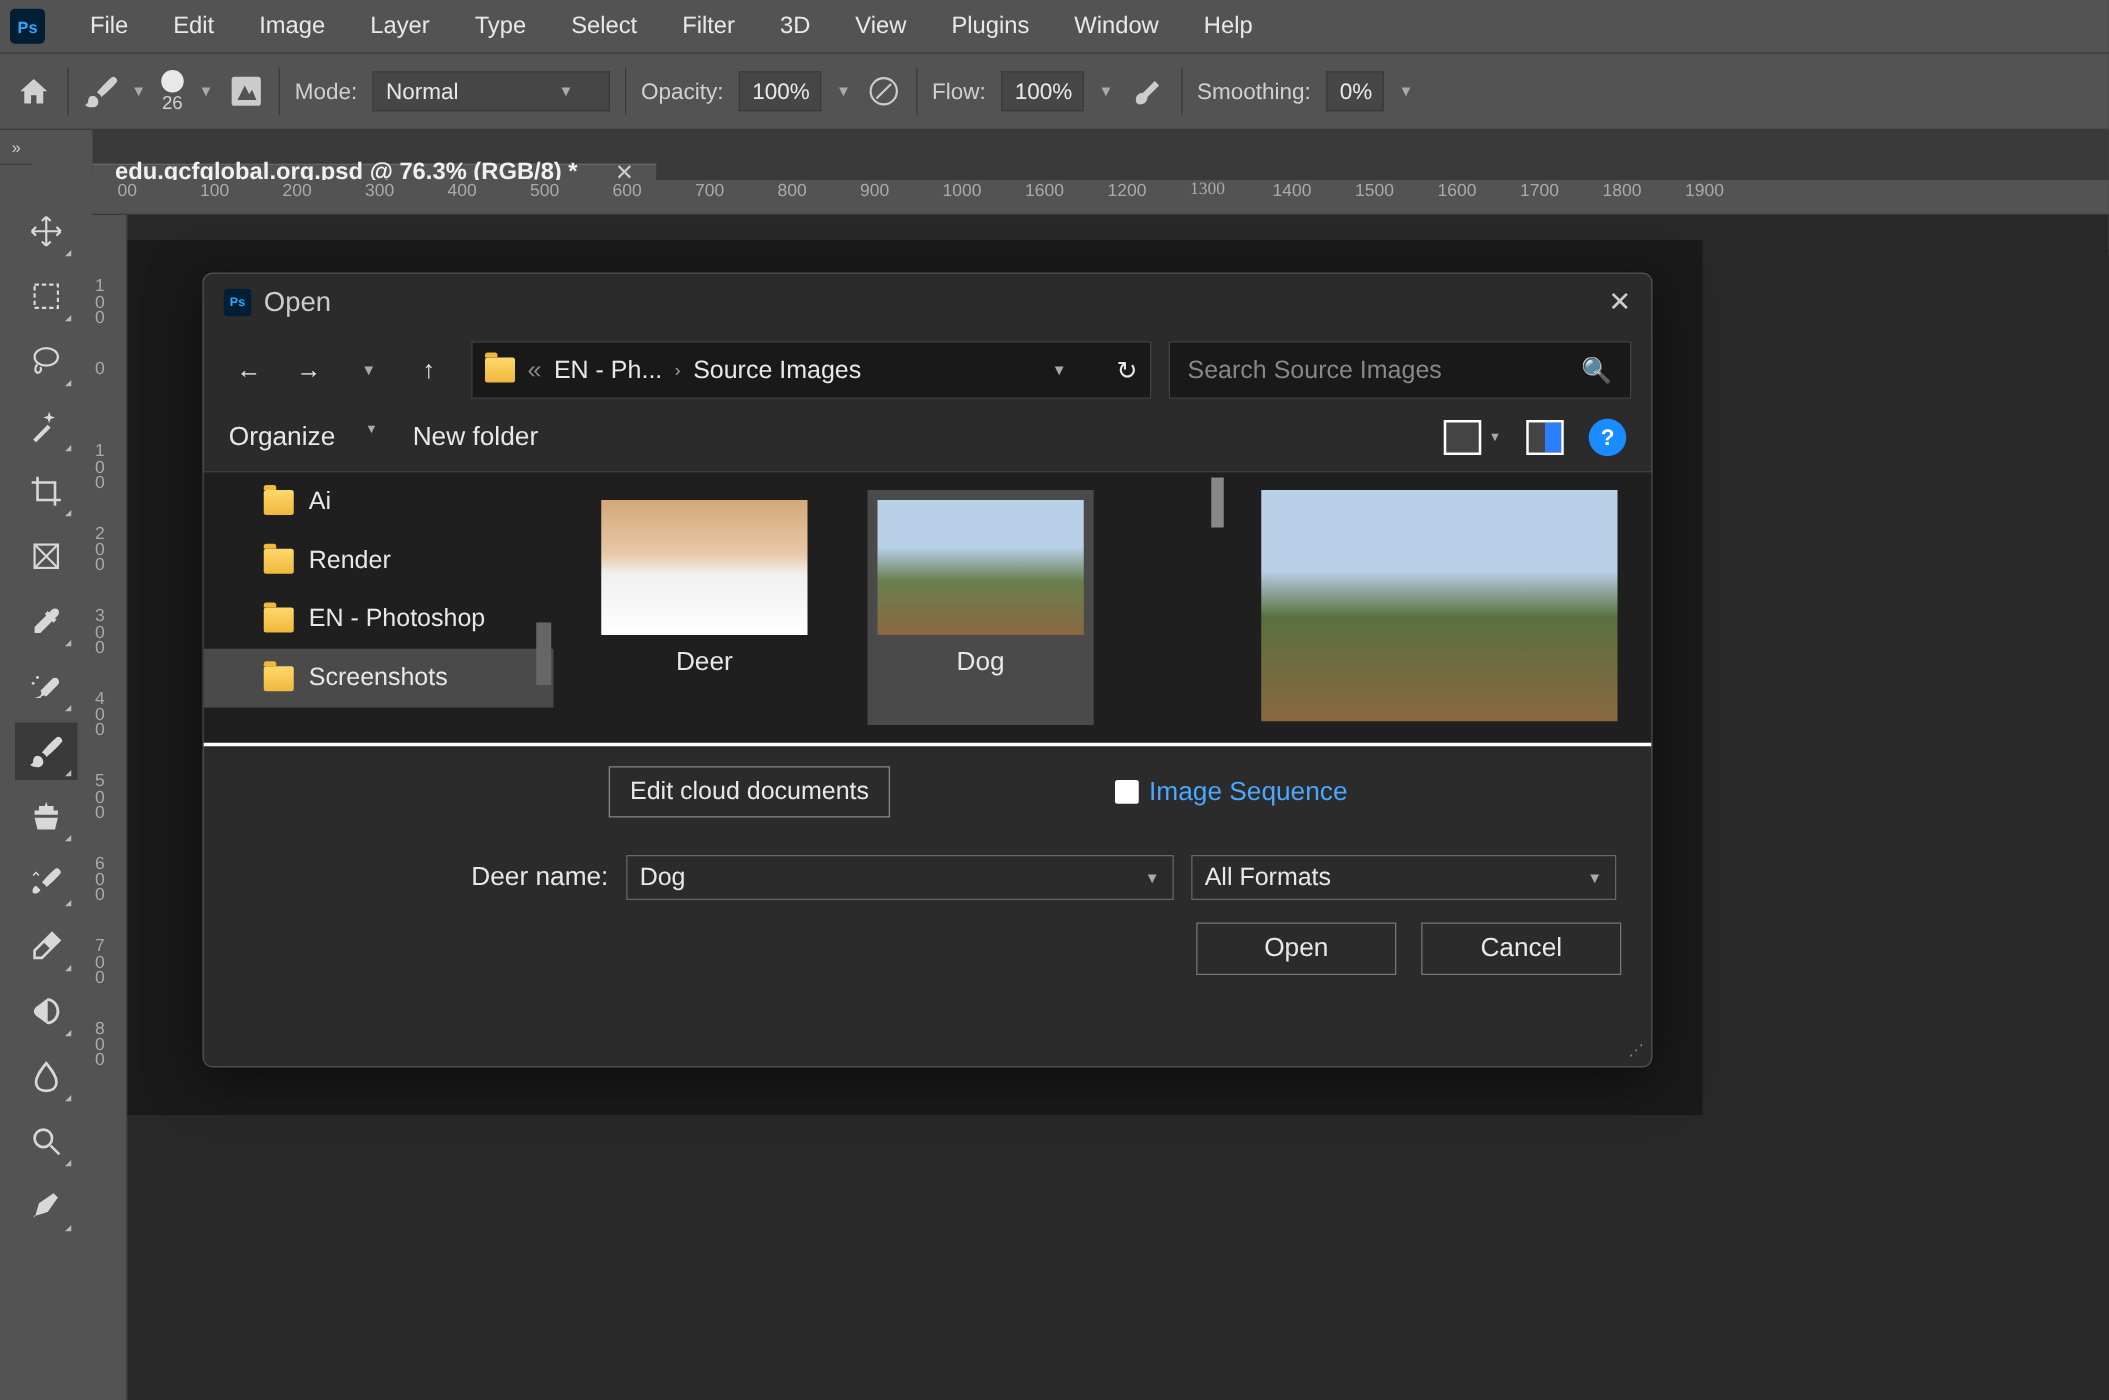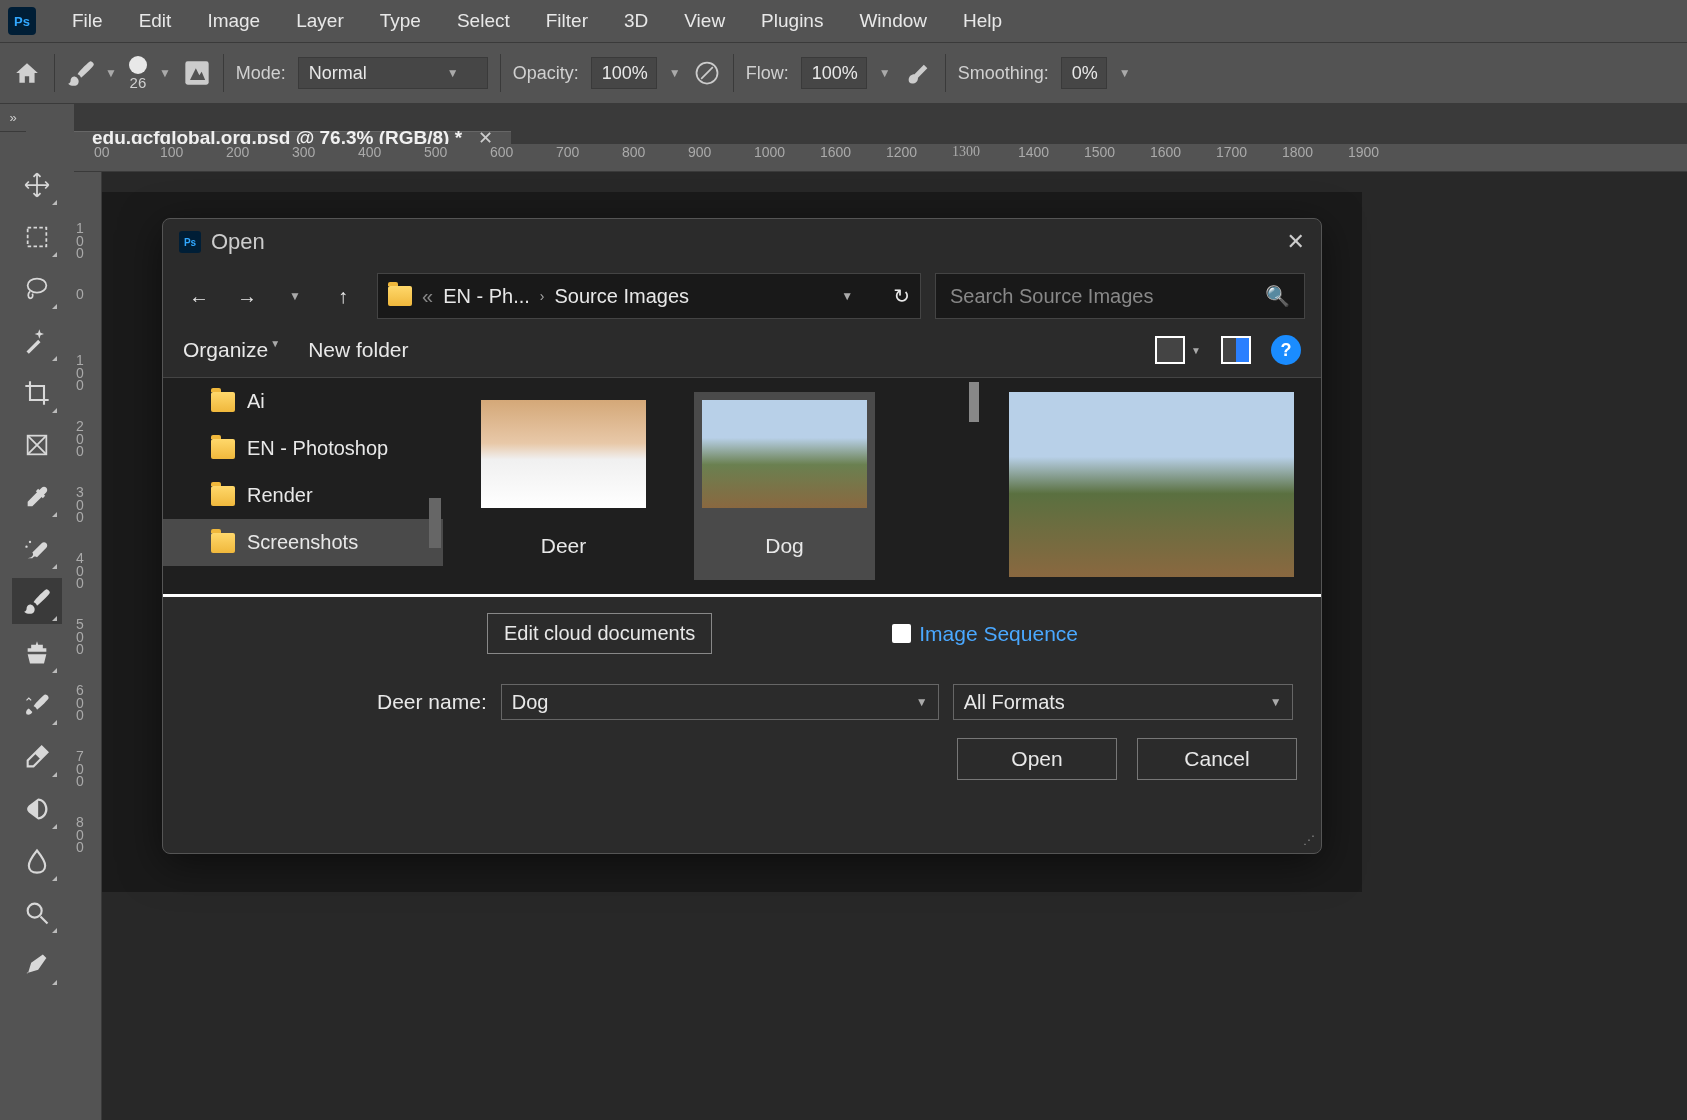--- a/index.html
+++ b/index.html
@@ -21,21 +21,21 @@
 .opt-label { font-size: 18px; color: #d0d0d0; }
 .opt-select { background: #464646; border: 1px solid #3a3a3a; color: #e8e8e8; font-size: 18px; padding: 4px 28px 4px 10px; height: 32px; position: relative; display:flex; align-items:center; gap:80px;}
 .opt-select.narrow { gap: 8px; padding: 4px 8px 4px 10px;}
 .chev-down { font-size: 12px; color: #aaa; }
 
 
 .collapse-bar { position:absolute; left:0; top:104px; width:26px; height:28px; background:#535353; display:flex; align-items:center; justify-content:center; font-size:13px; color:#ccc; border-bottom:1px solid #3a3a3a;}
 
 
 .tabbar { position:absolute; left:74px; top:104px; right:0; height:40px; background:#3a3a3a; display:flex; align-items:stretch;}
-.doc-tab { background:#535353; padding:0 18px; display:flex; align-items:center; gap:16px; font-size:19px; font-weight:bold; color:#f0f0f0; border-top:1px solid #666;margin-top:27px;}
+.doc-tab { background:#535353; padding:0 18px; display:flex; align-items:center; gap:30px; font-size:19px; font-weight:bold; color:#f0f0f0; border-top:1px solid #666;margin-top:27px;}
 .tab-close { font-size:18px; color:#ccc; font-weight:normal;}
 
 
 .tools { position:absolute; left:0; top:132px; width:74px; bottom:0; background:#535353; display:flex; flex-direction:column; align-items:center; padding-top:30px; gap:6px;}
 .tool { width:50px; height:46px; display:flex; align-items:center; justify-content:center; color:#d8d8d8; position:relative;}
 .tool.selected { background:#3a3a3a; }
 .tool svg { width:28px; height:28px; }
 .tool-corner { position:absolute; bottom:3px; right:5px; width:0; height:0; border-right:5px solid #bbb; border-top:5px solid transparent;}
 
 
@@ -59,31 +59,31 @@
 .nav-btn { width:40px; height:40px; display:flex; align-items:center; justify-content:center; color:#e8e8e8; font-size:20px;}
 .addr-bar { flex:1; height:46px; background:#191919; border:1px solid #444; display:flex; align-items:center; padding:0 10px; gap:10px; margin:0 6px;}
 .folder-ico { width:24px; height:20px; background:linear-gradient(#ffd86b,#f0b83c); border-radius:2px; position:relative;}
 .folder-ico::before{content:""; position:absolute; top:-4px; left:0; width:10px; height:4px; background:#f0b83c; border-radius:2px 2px 0 0;}
 .addr-seg { color:#e8e8e8; font-size:20px;}
 .addr-chev { color:#aaa; font-size:14px;}
 .search-box { width:370px; height:46px; background:#191919; border:1px solid #444; display:flex; align-items:center; padding:0 14px; color:#888; font-size:20px;}
 .search-ico { margin-left:auto; color:#e8e8e8;}
 
 .dlg-toolbar { display:flex; align-items:center; padding:8px 20px 12px; gap:28px;}
-.tb-btn { font-size:21px; color:#e8e8e8; display:flex; align-items:flex-start; gap:2px;}
+.tb-btn { font-size:21px; color:#e8e8e8; display:flex; align-items:flex-start; gap:24px;}
 .tb-right { margin-left:auto; display:flex; align-items:center; gap:20px;}
 .view-btn { width:30px; height:28px; border:2px solid #fff; background:#444; position:relative;}
 .help-btn { width:30px; height:30px; border-radius:50%; background:#1a8cff; color:#fff; display:flex; align-items:center; justify-content:center; font-size:18px; font-weight:bold;}
 
 .dlg-body { display:flex; height:220px; border-top:1px solid #444; border-bottom:3px solid #ffffff;}
 .dlg-tree { width:280px; background:#1f1f1f; overflow:hidden;}
 .tree-item { display:flex; align-items:center; gap:12px; padding:12px 16px 12px 48px; font-size:20px; color:#e8e8e8;}
 .tree-item.sel { background:#4a4a4a;}
 .dlg-files { flex:1; background:#1f1f1f; display:flex; gap:40px; padding:14px 30px; position:relative;}
-.file-item { display:flex; flex-direction:column; align-items:center; gap:26px; padding:8px;text-align:center;}
+.file-item { display:flex; flex-direction:column; align-items:center; gap:10px; padding:8px;text-align:center;}
 .file-item.sel { background:#4a4a4a;}
 .thumb { width:165px; height:108px; background:linear-gradient(to bottom, #87a8c8 45%, #8a7050 45%); position:relative; overflow:hidden;}
 .thumb.deer { background:linear-gradient(to bottom,#d4a878 0%,#e8c8a8 40%,#f0f0f0 55%,#ffffff 100%);}
 .thumb.dog { background:linear-gradient(to bottom,#b8d0e8 35%,#6a8050 60%,#8a6840 100%);}
 .file-label { font-size:21px; color:#e8e8e8;}
 .dlg-preview { width:340px; background:#1f1f1f; padding:14px; display:flex; align-items:flex-start; justify-content:center;}
 .preview-img { width:285px; height:185px; background:linear-gradient(to bottom,#b8d0e8 35%,#5a7040 55%,#8a6840 100%);}
 .scrollbar-thumb{ position:absolute; right:2px; top:4px; width:10px; height:40px; background:#888;}
 .tree-scroll{ position:absolute; right:2px; top:120px; width:12px; height:50px; background:#666;}
 
@@ -371,25 +371,25 @@
   </div>
 
   <div class="dlg-body">
     <div class="dlg-tree" style="position:relative">
       <div class="tree-item">
           <div class="folder-ico"></div>
           <span>Ai</span>
         </div>
       <div class="tree-item">
           <div class="folder-ico"></div>
-          <span>EN - Photoshop</span>
+          <span>Render</span>
         </div>
       <div class="tree-item">
           <div class="folder-ico"></div>
-          <span>Render</span>
+          <span>EN - Photoshop</span>
         </div>
       <div class="tree-item sel">
           <div class="folder-ico"></div>
           <span>Screenshots</span>
         </div>
       <div class="tree-scroll"></div>
     </div>
     <div class="dlg-files">
       <div class="file-item">
         <div class="thumb deer"></div>

